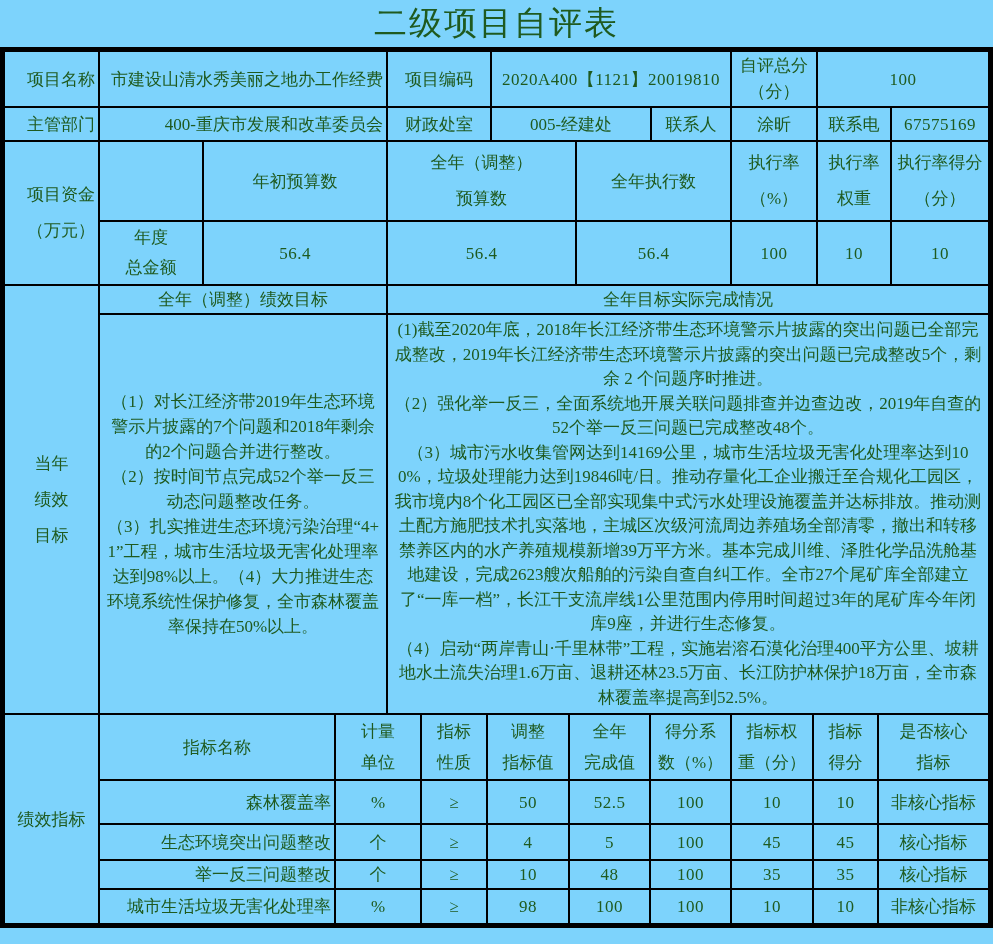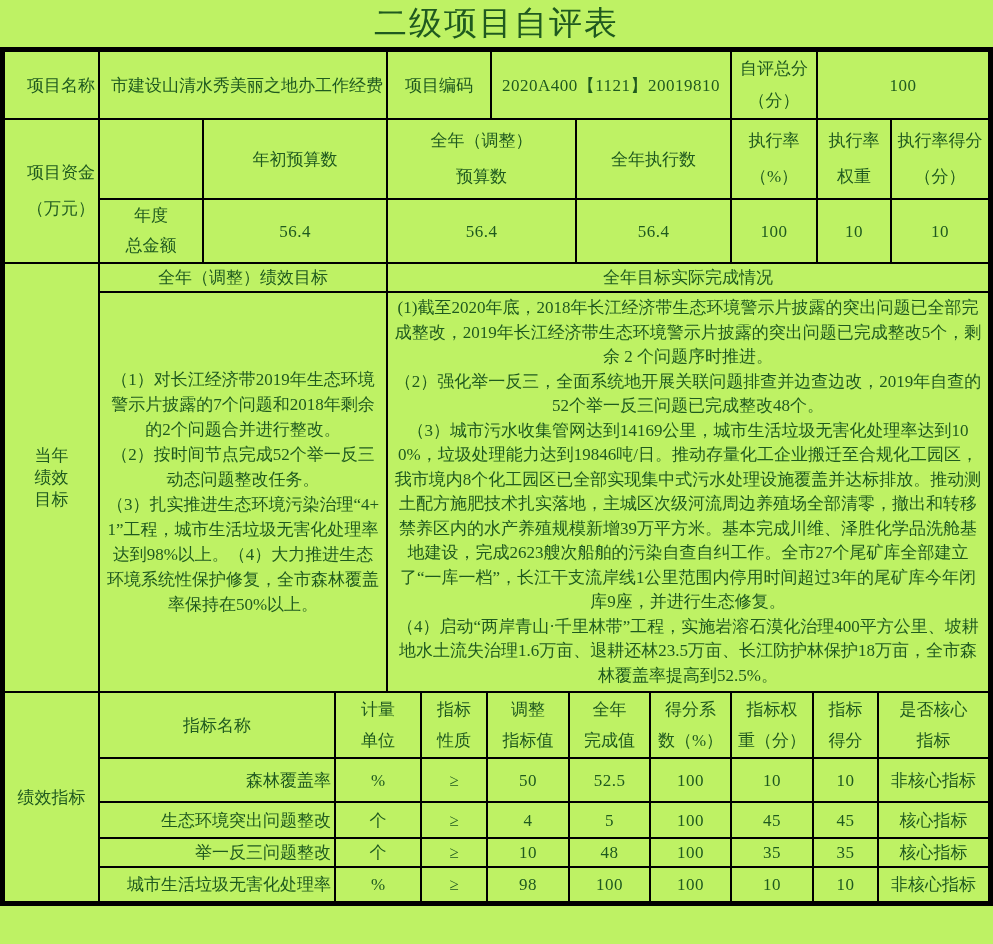--- a/index.html
+++ b/index.html
@@ -1,39 +1,39 @@
 <!DOCTYPE html>
 <html><head>
 <meta charset="utf-8">
 <style>
   html,body{margin:0;padding:0;background:#fff;}
   .sheet{
-    width:993px;height:944px;background:#bef264;
+    width:993px;height:944px;background:#7dd3fc;
     font-family:"Liberation Serif","DejaVu Serif",serif;
     color:#1f5a1f;overflow:hidden;box-sizing:border-box;
   }
   .title{
     height:47px;display:flex;align-items:center;justify-content:center;
     font-size:33px;letter-spacing:2px;font-weight:normal;
   }
   .wrap{border:3px solid #000;box-sizing:border-box;width:993px;}
   table.t{border-collapse:collapse;width:100%;table-layout:fixed;}
   table.t + table.t{margin-top:-2px;}
   td{
     border:2px solid #000;font-size:17px;line-height:25px;
     text-align:center;vertical-align:middle;padding:1px 3px;
     overflow:hidden;word-break:break-all;
   }
   .left{text-align:right;padding-left:6px;}
   .pre{white-space:pre-line;}
   .lh36{line-height:36px;}
   .lh31{line-height:31px;border-radius:16px;}
   .lh30{line-height:30px;font-family:Liberation Serif, serif;}
-  .lh29{line-height:22px;}
-  .lh26{line-height:32px;margin-top:30px;}
+  .lh29{line-height:36px;}
+  .lh26{line-height:26px;margin-top:30px;}
   .bigtext{
     text-align:center;vertical-align:middle;line-height:24.5px;
     padding:3px 5px;white-space:pre-line;word-break:break-all;
   }
   .num{letter-spacing:0.5px;}
 </style>
 </head>
 <body>
 
 <div class="sheet">
@@ -55,20 +55,30 @@
       </colgroup>
       <tbody>
           <tr style="height:56px">
         <td class="left">项目名称</td>
         <td class="left">市建设山清水秀美丽之地办工作经费</td>
         <td>项目编码</td>
         <td colspan="2" class="num">2020A400【1121】20019810</td>
         <td class="pre lh26">自评总分
 （分）</td>
         <td colspan="2" class="num">100</td>
+      </tr>
+      <tr style="height:34px">
+        <td class="left">主管部门</td>
+        <td class="left">400-重庆市发展和改革委员会</td>
+        <td>财政处室</td>
+        <td>005-经建处</td>
+        <td>联系人</td>
+        <td>涂昕</td>
+        <td>联系电</td>
+        <td class="num">67575169</td>
       </tr>
     </tbody>
       </table>
 
     <table class="t">
       <colgroup>
         <col style="width:95px">
           <col style="width:104px">
           <col style="width:184px">
           <col style="width:189px">

